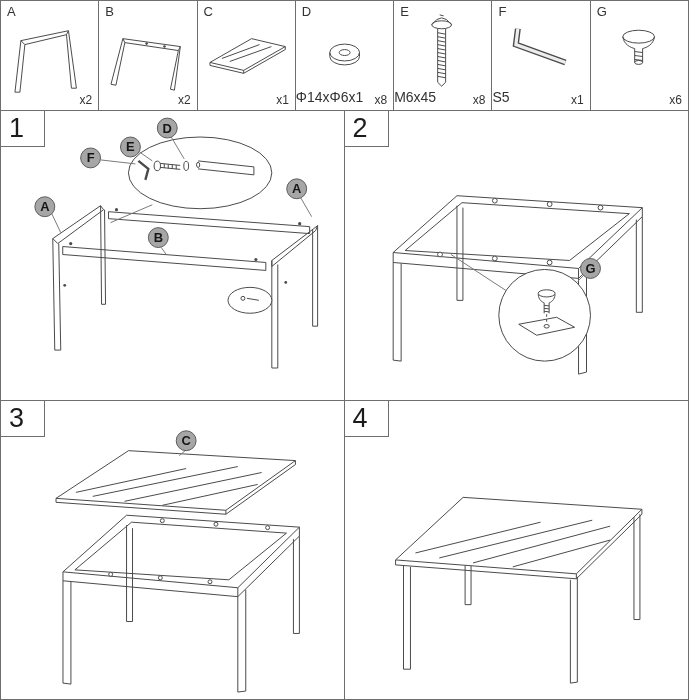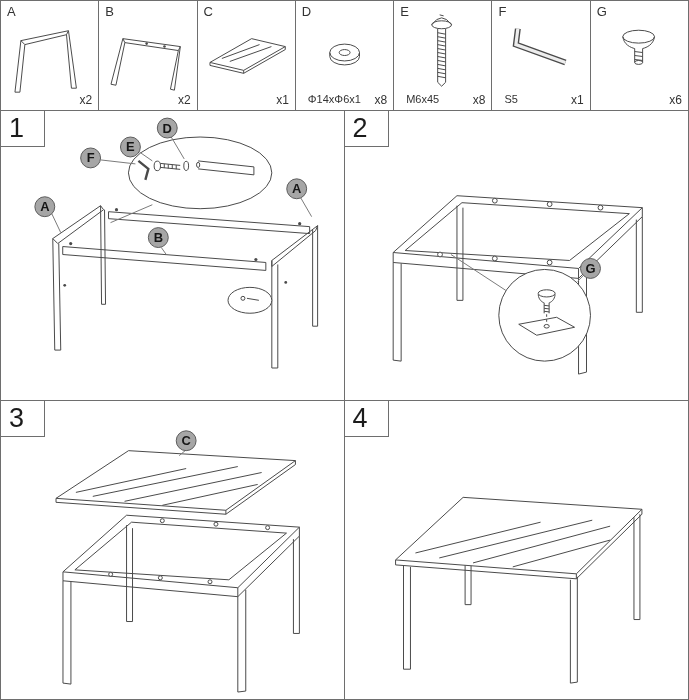--- a/index.html
+++ b/index.html
@@ -13,21 +13,21 @@
     color: #222;
     position: relative;
   }
   
   .parts-row { height: 110px; display: flex; border-bottom: 1px solid #6e6e6e; }
   .part-cell { flex: 1 1 0; position: relative; border-right: 1px solid #6e6e6e; overflow: hidden; }
   .part-cell:last-child { border-right: none; }
   .part-icon { position: absolute; inset: 0; width: 100%; height: 100%; }
   .part-label { position: absolute; top: 3px; left: 6px; font-size: 13px; color: #333; }
   .part-qty { position: absolute; bottom: 3px; right: 6px; font-size: 12px; color: #333; }
-  .part-spec { position: absolute; bottom: 5px; left: 12px; font-size: 11px; color: #333; }
+  .part-spec { position: absolute; bottom: 5px; left: 0; font-size: 14px; color: #333; }
   
   .steps-grid { flex: 1 1 auto; display: grid; grid-template-columns: 1fr 1fr; grid-template-rows: 290px 1fr; }
   .step-panel { position: relative; overflow: hidden; }
   .step-panel.br { border-right: 1px solid #6e6e6e; }
   .step-panel.bb { border-bottom: 1px solid #6e6e6e; }
   .step-illu { position: absolute; inset: 0; width: 100%; height: 100%; }
   .step-num-box {
     position: absolute; top: 0; left: 0; width: 44px; height: 36px;
     border-right: 1px solid #6e6e6e; border-bottom: 1px solid #6e6e6e;
     background: #fff; display: flex; align-items: center;

